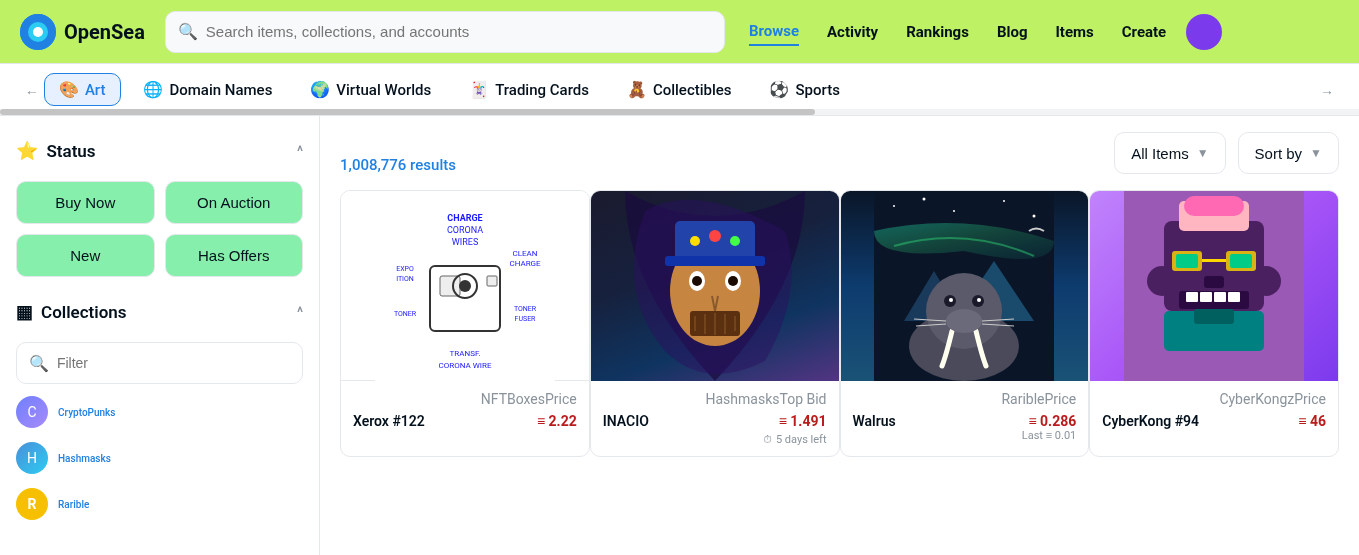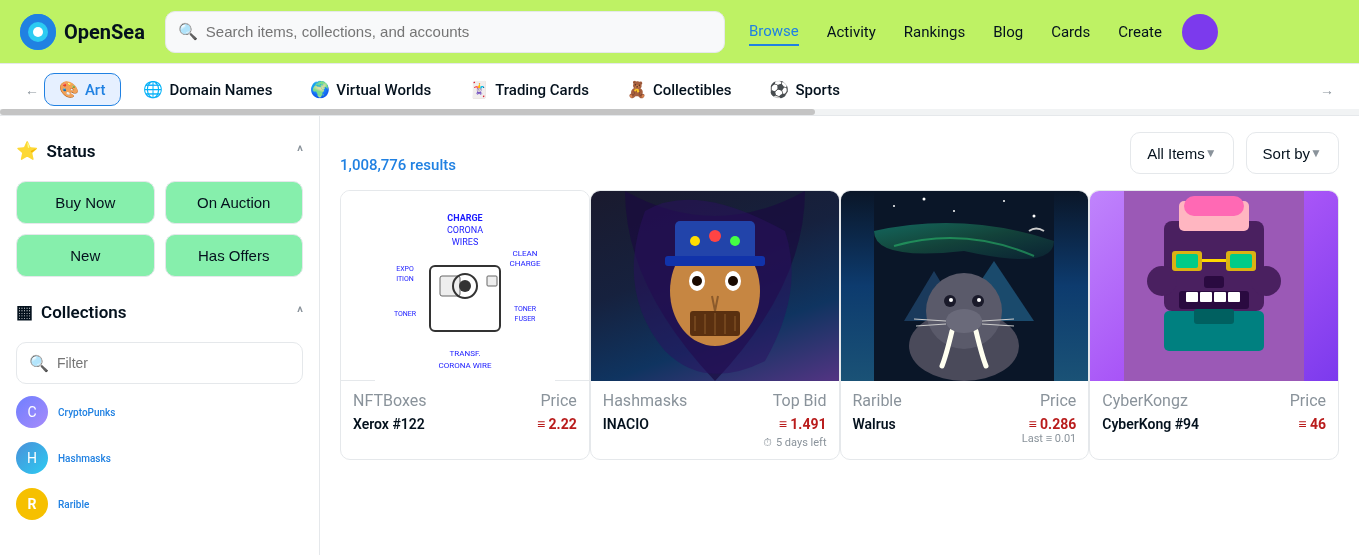--- a/index.html
+++ b/index.html
@@ -20,21 +20,21 @@
     .search-bar {
       flex: 1; max-width: 560px; display: flex; align-items: center;
       border: 1px solid #e5e8eb; border-radius: 10px; padding: 0 12px; height: 42px;
       background: #f8f9fa;
     }
     .search-icon-wrap { color: #8a939b; margin-right: 8px; font-size: 16px; }
     .search-bar input {
       border: none; background: transparent; outline: none; font-size: 15px; color: #8a939b; width: 100%;
     }
     .nav-links { display: flex; align-items: center; gap: 28px; margin-left: 24px; }
-    .nav-link { font-size: 15px; font-weight: 400; color: #04111d; text-decoration: none; cursor: pointer; padding: 4px 0; text-align: right; }
+    .nav-link { font-size: 15px; font-weight: 700; color: #04111d; text-decoration: none; cursor: pointer; padding: 4px 0; text-align: right; }
     .nav-link.active { color: #2081e2; border-bottom: 2px solid #2081e2; }
     .avatar { width: 36px; height: 36px; border-radius: 50%; background: #7c3aed; margin-left: 20px; cursor: pointer; }
 
     
     .category-bar {
       display: flex; align-items: center; padding: 0 20px; height: 52px;
       border-bottom: 1px solid #e5e8eb; background: #fff; overflow: hidden; position: relative;
     }
     .cat-scroll { display: flex; align-items: center; gap: 8px; overflow-x: auto; flex: 1; scrollbar-width: none; }
     .cat-scroll::-webkit-scrollbar { display: none; }
@@ -83,38 +83,38 @@
     .collection-name { font-size: 10px; font-weight: 500; color: #2081e2; }
 
     
     .content { flex: 1; overflow-y: auto; padding: 16px 20px; background: #fff; }
     .results-bar {
       display: flex; align-items: flex-end; justify-content: space-between; margin-bottom: 16px;
     }
     .results-count { font-size: 15px; font-weight: 500; color: #2081e2; }
     .filter-controls { display: flex; gap: 12px; }
     .filter-btn {
-      display: flex; align-items: center; padding: 0 16px; height: 42px;
+      display: flex; align-items: center; gap: 8px; padding: 0 16px; height: 42px;
       border: 1px solid #e5e8eb; border-radius: 10px; font-size: 15px; font-weight: 500;
       color: #04111d; cursor: pointer; background: #fff;
     }
     .filter-btn .down-arrow { color: #8a939b; font-size: 12px; }
 
     
     .cards-grid { display: grid; grid-template-columns: repeat(4, 1fr); gap: 0; }
     .card {
       border: 1px solid #e5e8eb; border-radius: 10px; overflow: hidden;
       cursor: pointer; background: #fff;
     }
     .card-img-placeholder {
       width: 100%; height: 190px; display: flex; align-items: center; justify-content: center;
       font-size: 48px;
     }
     .card-body { padding: 10px 12px; }
-    .card-meta { display: flex; justify-content: space-between; font-size: 16px; color: #8a939b; margin-bottom: 4px; }
+    .card-meta { display: flex; justify-content: flex-end; font-size: 14px; color: #8a939b; margin-bottom: 4px; }
     .card-name { font-size: 14px; font-weight: 600; color: #04111d; }
     .card-price-row { display: flex; justify-content: space-between; align-items: flex-end; margin-top: 6px; }
     .card-price { font-size: 14px; font-weight: 700; color: #b91c1c; }
     .card-last { font-size: 11px; color: #8a939b; text-align: right; }
     .card-timer { display: flex; align-items: center; gap: 4px; font-size: 11px; color: #8a939b; margin-top: 4px; justify-content: flex-end; }
 
     
     .sidebar::-webkit-scrollbar { width: 6px; }
     .sidebar::-webkit-scrollbar-track { background: #f1f1f1; }
     .sidebar::-webkit-scrollbar-thumb { background: #ccc; border-radius: 3px; }
@@ -146,21 +146,21 @@
   <div class="search-bar">
     <span class="search-icon-wrap">🔍</span>
     <input type="text" placeholder="Search items, collections, and accounts" style="">
   </div>
 
   <nav class="nav-links">
     <a class="nav-link active">Browse</a>
     <a class="nav-link">Activity</a>
     <a class="nav-link">Rankings</a>
     <a class="nav-link">Blog</a>
-    <a class="nav-link">Cards</a>
+    <a class="nav-link">Items</a>
     <a class="nav-link">Create</a>
   </nav>
 
   <div class="avatar"></div>
 </header>
 
 <div class="category-bar">
   <span class="scroll-arrow">←</span>
   <div class="cat-scroll">
     <div class="cat-tab active">

